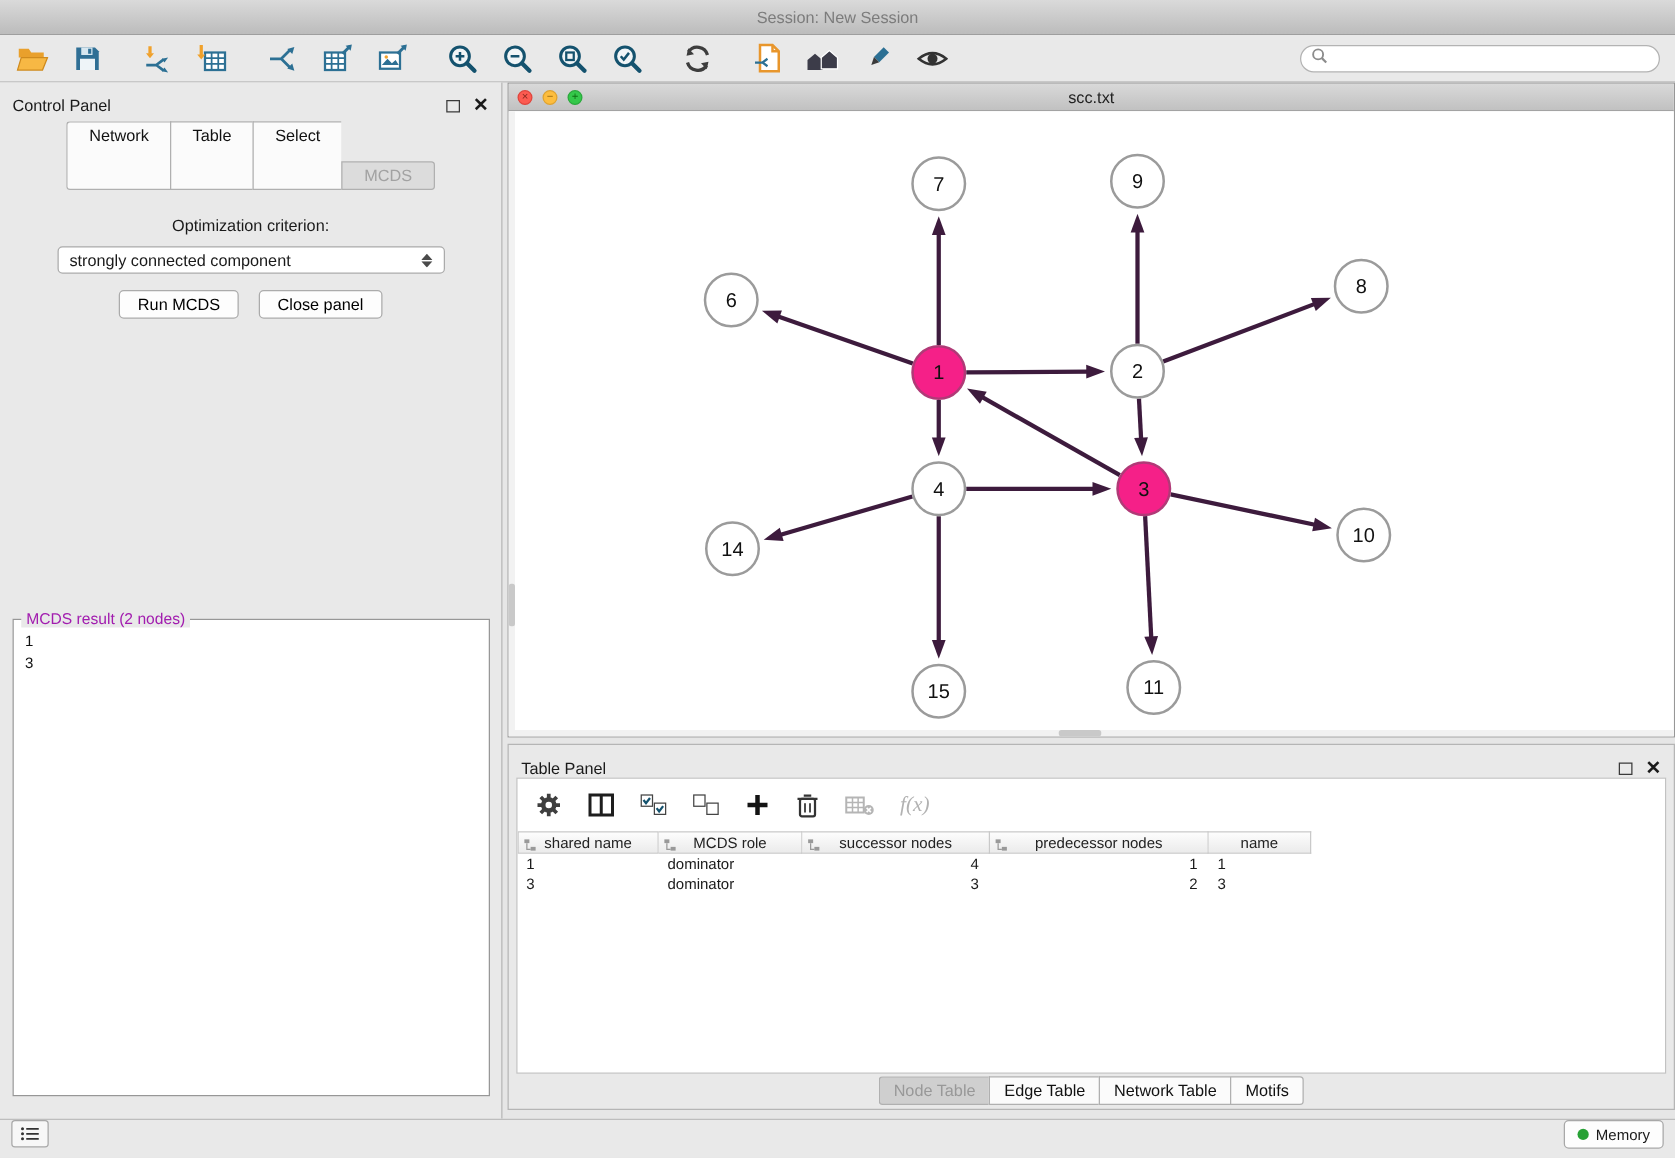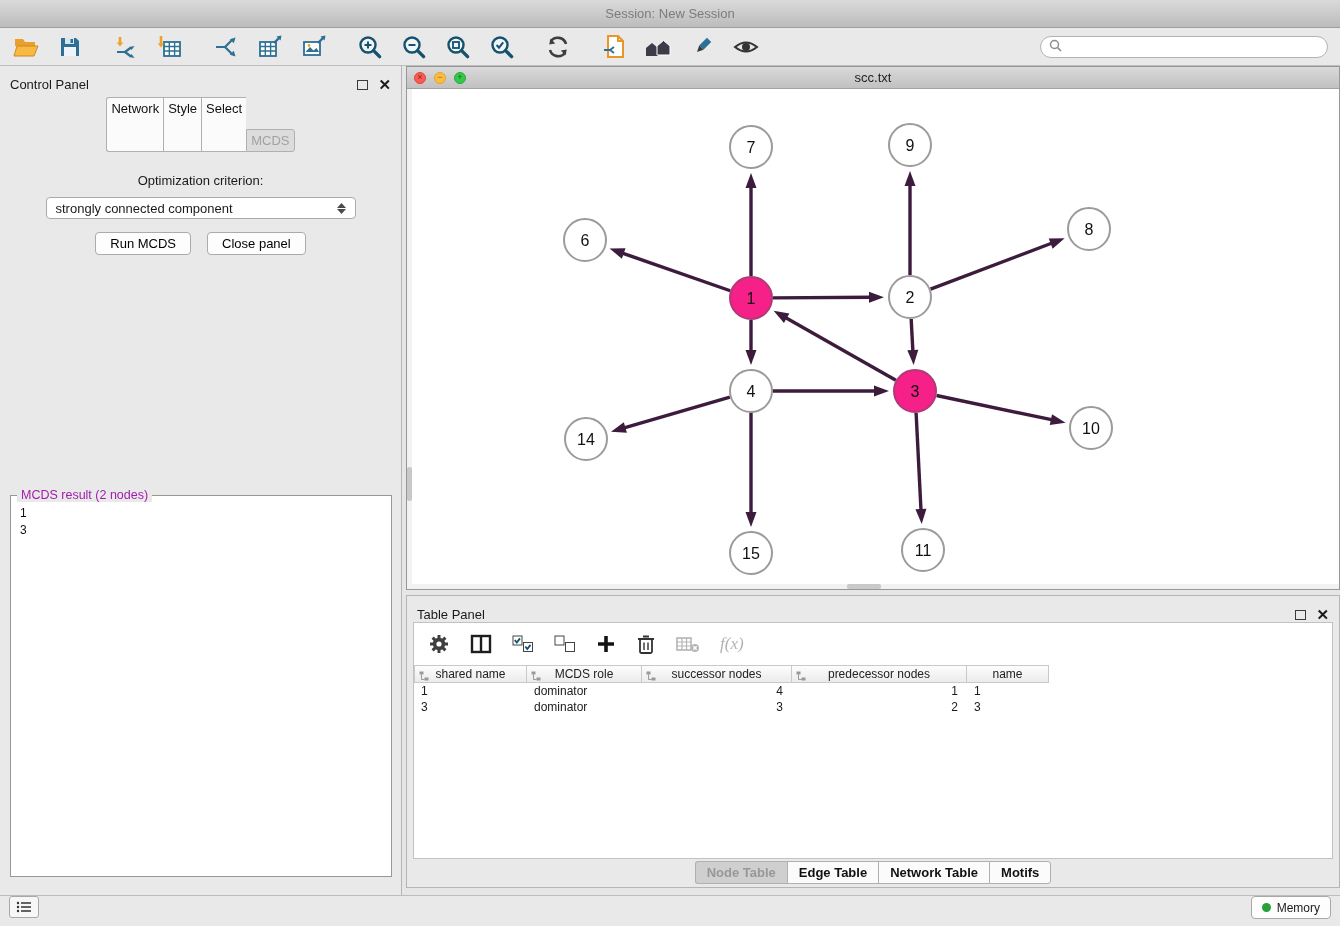--- a/index.html
+++ b/index.html
@@ -32,21 +32,21 @@
   .control-panel{
     position:absolute;top:66px;left:0;width:402px;height:829px;box-sizing:border-box;
     background:#e9e9e9;border-right:1px solid #b5b5b5;
   }
   .panel-header{height:26px;display:flex;align-items:flex-end;padding:0 10px;font-size:13px;}
   .win-controls{margin-left:auto;display:flex;gap:10px;align-items:center;}
   .float-icon{width:9px;height:8px;border:1.5px solid #3a3a3a;cursor:pointer;}
   .close-icon{font-size:15px;font-weight:bold;color:#1a1a1a;line-height:1;cursor:pointer;}
   .cp-tabs{display:flex;justify-content:center;margin-top:5px;}
   .cp-tab{
-    font-size:13px;padding:3px 4px;background:#fbfbfb;border:1px solid #b0b0b0;border-right:none;
+    font-size:13px;padding:3px 17px;background:#fbfbfb;border:1px solid #b0b0b0;border-right:none;
     color:#111;cursor:pointer;
   }
   .cp-tab:first-child{border-radius:3px 0 0 3px;}
   .cp-tab:last-child{border-right:1px solid #b0b0b0;border-radius:0 3px 3px 0;}
   .cp-tab.active{background:#dcdcdc;color:#a2a2a2;margin-top:32px;}
   .opt-label{text-align:center;margin-top:21px;font-size:13px;}
   .criterion-select{
     margin:9px auto 0;width:310px;height:22px;background:#fff;border:1px solid #ababab;border-radius:4px;
     display:flex;align-items:center;padding:0 9px;font-size:13px;box-sizing:border-box;cursor:pointer;
   }
@@ -104,21 +104,21 @@
     border:1px solid #c9c9c9;border-left:none;display:flex;align-items:center;justify-content:center;
     position:relative;font-size:12px;color:#222;cursor:pointer;
   }
   .th:first-child{border-left:1px solid #c9c9c9;}
   .th .sort{position:absolute;left:4px;top:4px;}
   .td{height:16px;box-sizing:border-box;font-size:12px;display:flex;align-items:center;padding-left:7px;}
   .td.rnum{justify-content:flex-end;padding-right:9px;padding-left:0;}
   .c0{width:113px;}.c1{width:115px;}.c2{width:150px;}.c3{width:175px;}.c4{width:82px;}
   .tp-tabs{position:absolute;left:0;right:0;bottom:3px;display:flex;justify-content:center;}
   .tp-tab{
-    font-size:13px;font-weight:700;padding:3px 11px;background:#fbfbfb;
+    font-size:13px;font-weight:400;padding:3px 11px;background:#fbfbfb;
     border:1px solid #b0b0b0;border-right:none;color:#111;cursor:pointer;
   }
   .tp-tab:first-child{border-radius:3px 0 0 3px;}
   .tp-tab:last-child{border-right:1px solid #b0b0b0;border-radius:0 3px 3px 0;}
   .tp-tab.active{background:#cfcfcf;color:#989898;}
   
   .statusbar{
     position:absolute;left:0;top:895px;width:100%;height:31px;box-sizing:border-box;
     background:#e9e9e9;border-top:1px solid #bdbdbd;display:flex;align-items:flex-start;padding:0 9px;
   }
@@ -284,21 +284,21 @@
 <div class="control-panel">
   <div class="panel-header">
     <span>Control Panel</span>
     <span class="win-controls">
       <span class="float-icon"></span>
       <span class="close-icon">✕</span>
     </span>
   </div>
   <div class="cp-tabs">
     <span class="cp-tab">Network</span>
-    <span class="cp-tab">Style</span>
+    <span class="cp-tab">Table</span>
     <span class="cp-tab">Select</span>
     <span class="cp-tab active">MCDS</span>
   </div>
   <div class="opt-label">Optimization criterion:</div>
   <div class="criterion-select">
     <span>strongly connected component</span>
     <span class="select-arrows">
       <svg width="9" height="5">
           <polygon points="4.5,0 9,5 0,5" fill="#4a4a4a"></polygon>
         </svg>

